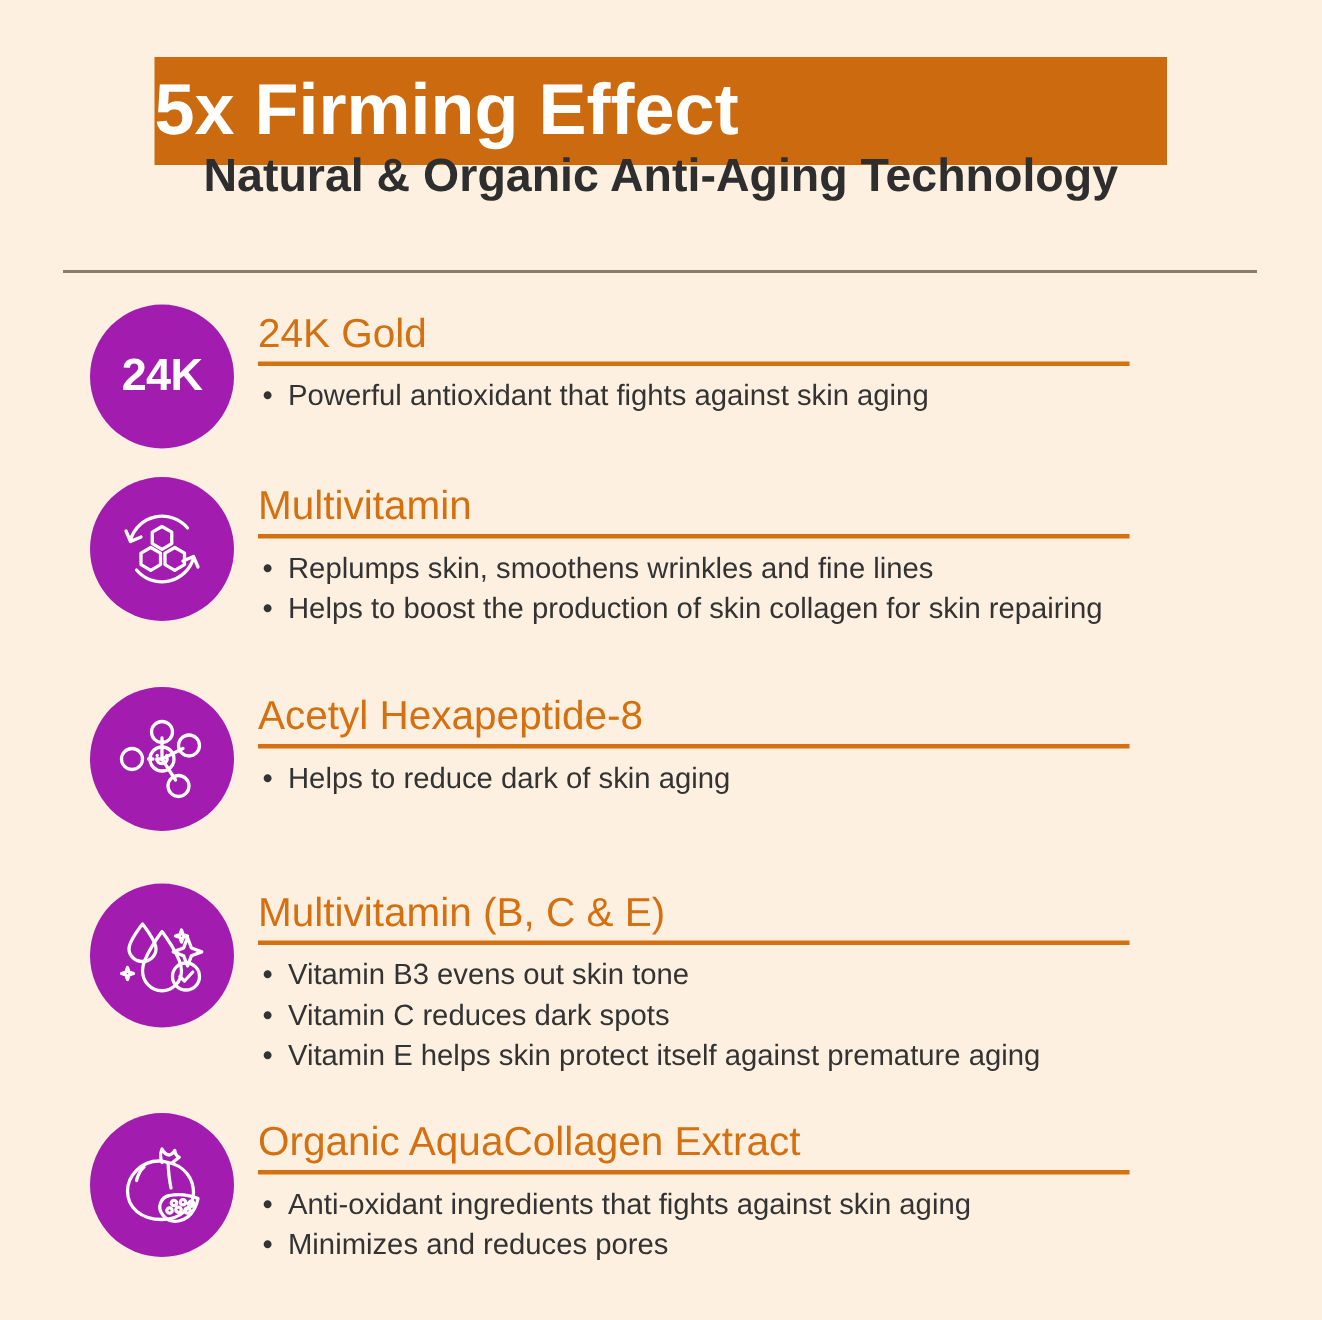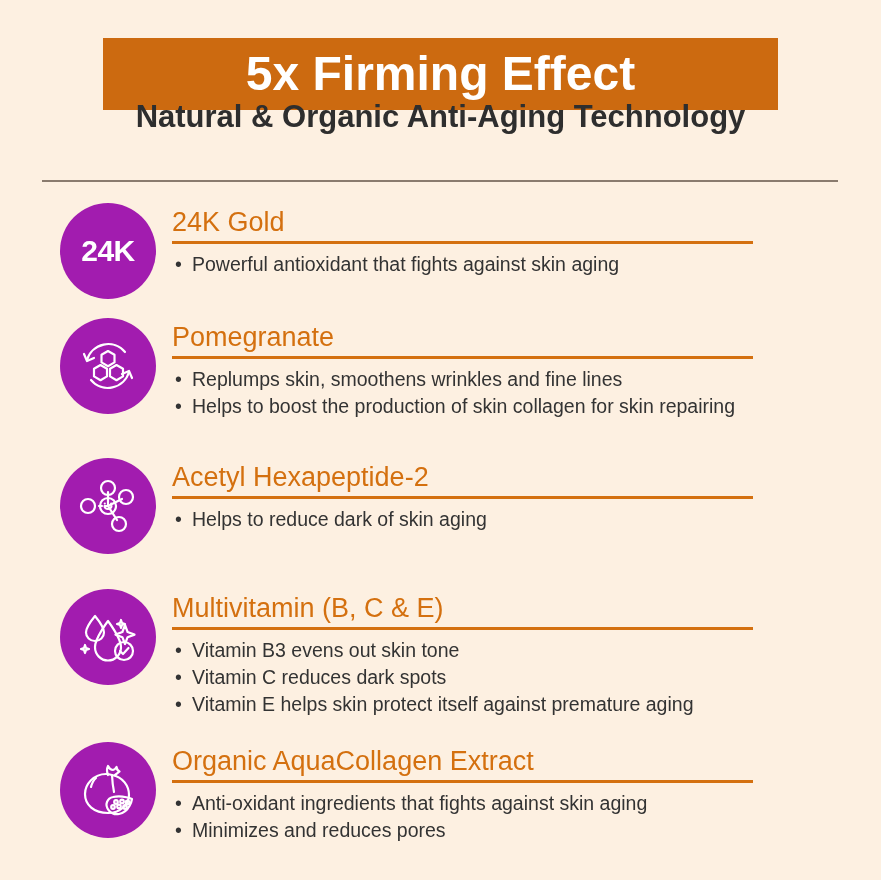--- a/index.html
+++ b/index.html
@@ -23,21 +23,20 @@
   
   .title-banner {
     position: absolute;
     left: 103px;
     top: 38px;
     width: 675px;
     height: 72px;
     background: #CC6A10;
     display: flex;
     align-items: center;
-    justify-content: center;
   }
   .title-banner .title-text {
     color: #FFFFFF;
     font-size: 48px;
     font-weight: bold;
     letter-spacing: 0px;
     line-height: 1;
     white-space: nowrap;
   }
   .subtitle {
@@ -163,21 +162,21 @@
         <path d="M10 25 A22 22 0 0 1 48 17"></path>
         <path d="M52 37 A22 22 0 0 1 14 45"></path>
         <path d="M7 19 L10 26 L17 23"></path>
         <path d="M55 43 L52 36 L45 39"></path>
         <polygon points="31,16 37.5,19.8 37.5,27.4 31,31.2 24.5,27.4 24.5,19.8"></polygon>
         <polygon points="23.5,30 30,33.8 30,41.4 23.5,45.2 17,41.4 17,33.8"></polygon>
         <polygon points="39.5,30 46,33.8 46,41.4 39.5,45.2 33,41.4 33,33.8"></polygon>
       </svg>
     </div>
     <div class="content" style="top:4px;position:absolute;">
-      <div class="ing-title">Pomegranate</div>
+      <div class="ing-title">Multivitamin</div>
       <div class="ing-underline"></div>
       <ul class="bullets">
         <li><span class="dot">•</span><span>Replumps skin, smoothens wrinkles and fine lines</span></li>
         <li><span class="dot">•</span><span>Helps to boost the production of skin collagen for skin repairing</span></li>
       </ul>
     </div>
   </div>
 
   <div class="row" style="top:458px;">
     <div class="badge" style="top:0px;">
@@ -190,21 +189,21 @@
         <path d="M29.5 31 a3.5 3 0 0 0 7 0"></path>
         <circle cx="29.8" cy="28.6" r="1.1" fill="#FFFFFF" stroke="none"></circle>
         <circle cx="36.2" cy="28.6" r="1.1" fill="#FFFFFF" stroke="none"></circle>
         <circle cx="33" cy="13" r="7"></circle>
         <circle cx="51" cy="22" r="7"></circle>
         <circle cx="44" cy="49" r="7"></circle>
         <circle cx="13" cy="31" r="7"></circle>
       </svg>
     </div>
     <div class="content" style="top:4px;position:absolute;">
-      <div class="ing-title">Acetyl Hexapeptide-2</div>
+      <div class="ing-title">Acetyl Hexapeptide-8</div>
       <div class="ing-underline"></div>
       <ul class="bullets">
         <li><span class="dot">•</span><span>Helps to reduce dark of skin aging</span></li>
       </ul>
     </div>
   </div>
 
   <div class="row" style="top:589px;">
     <div class="badge" style="top:0px;">
       <svg width="66" height="62" viewBox="0 0 66 62" fill="none" stroke="#FFFFFF" stroke-width="2.2" stroke-linecap="round" stroke-linejoin="round">

